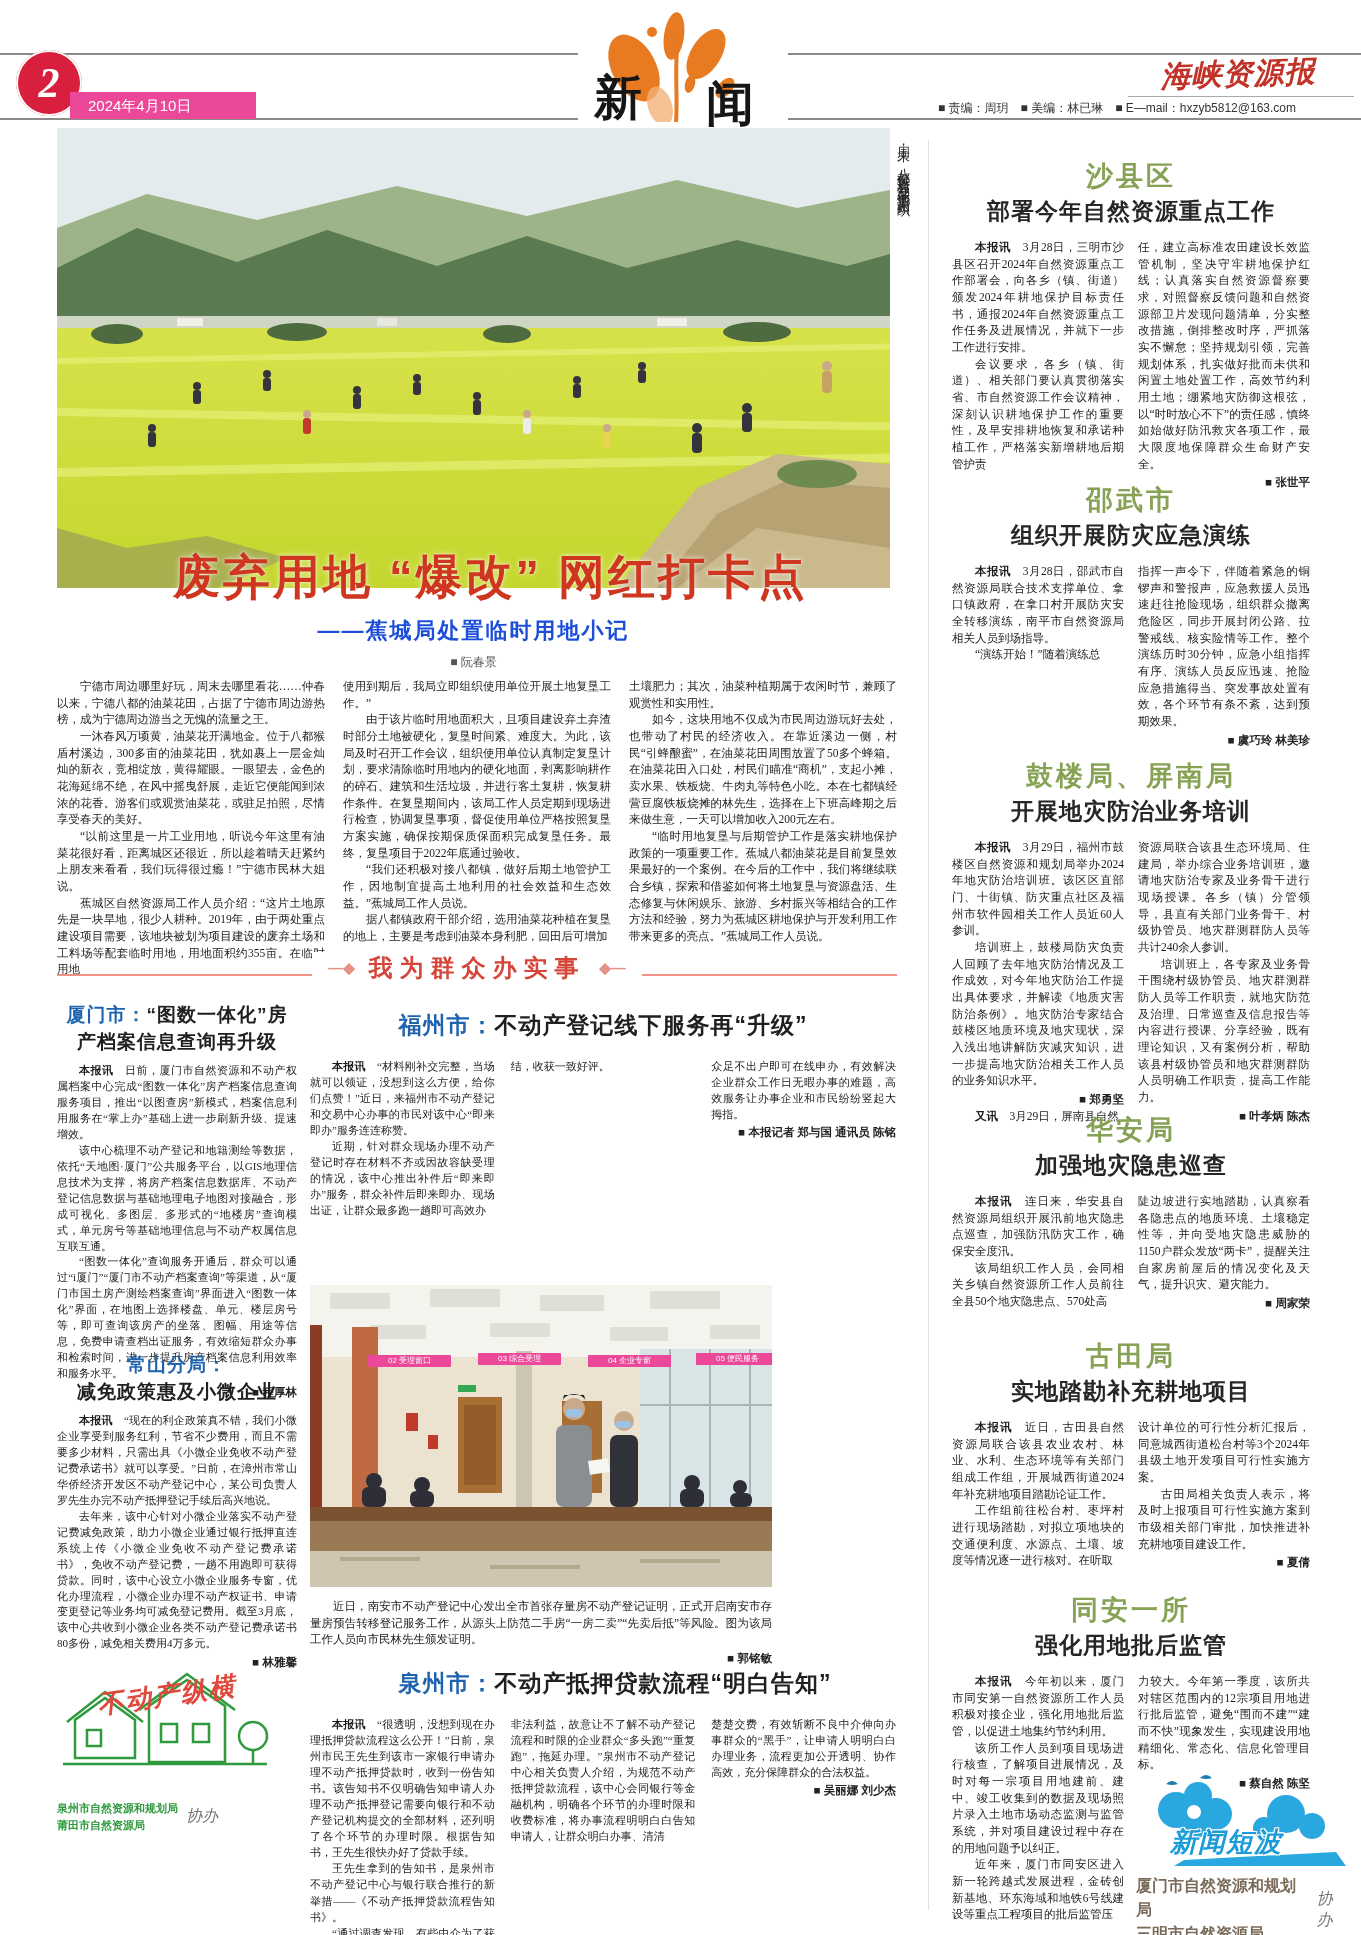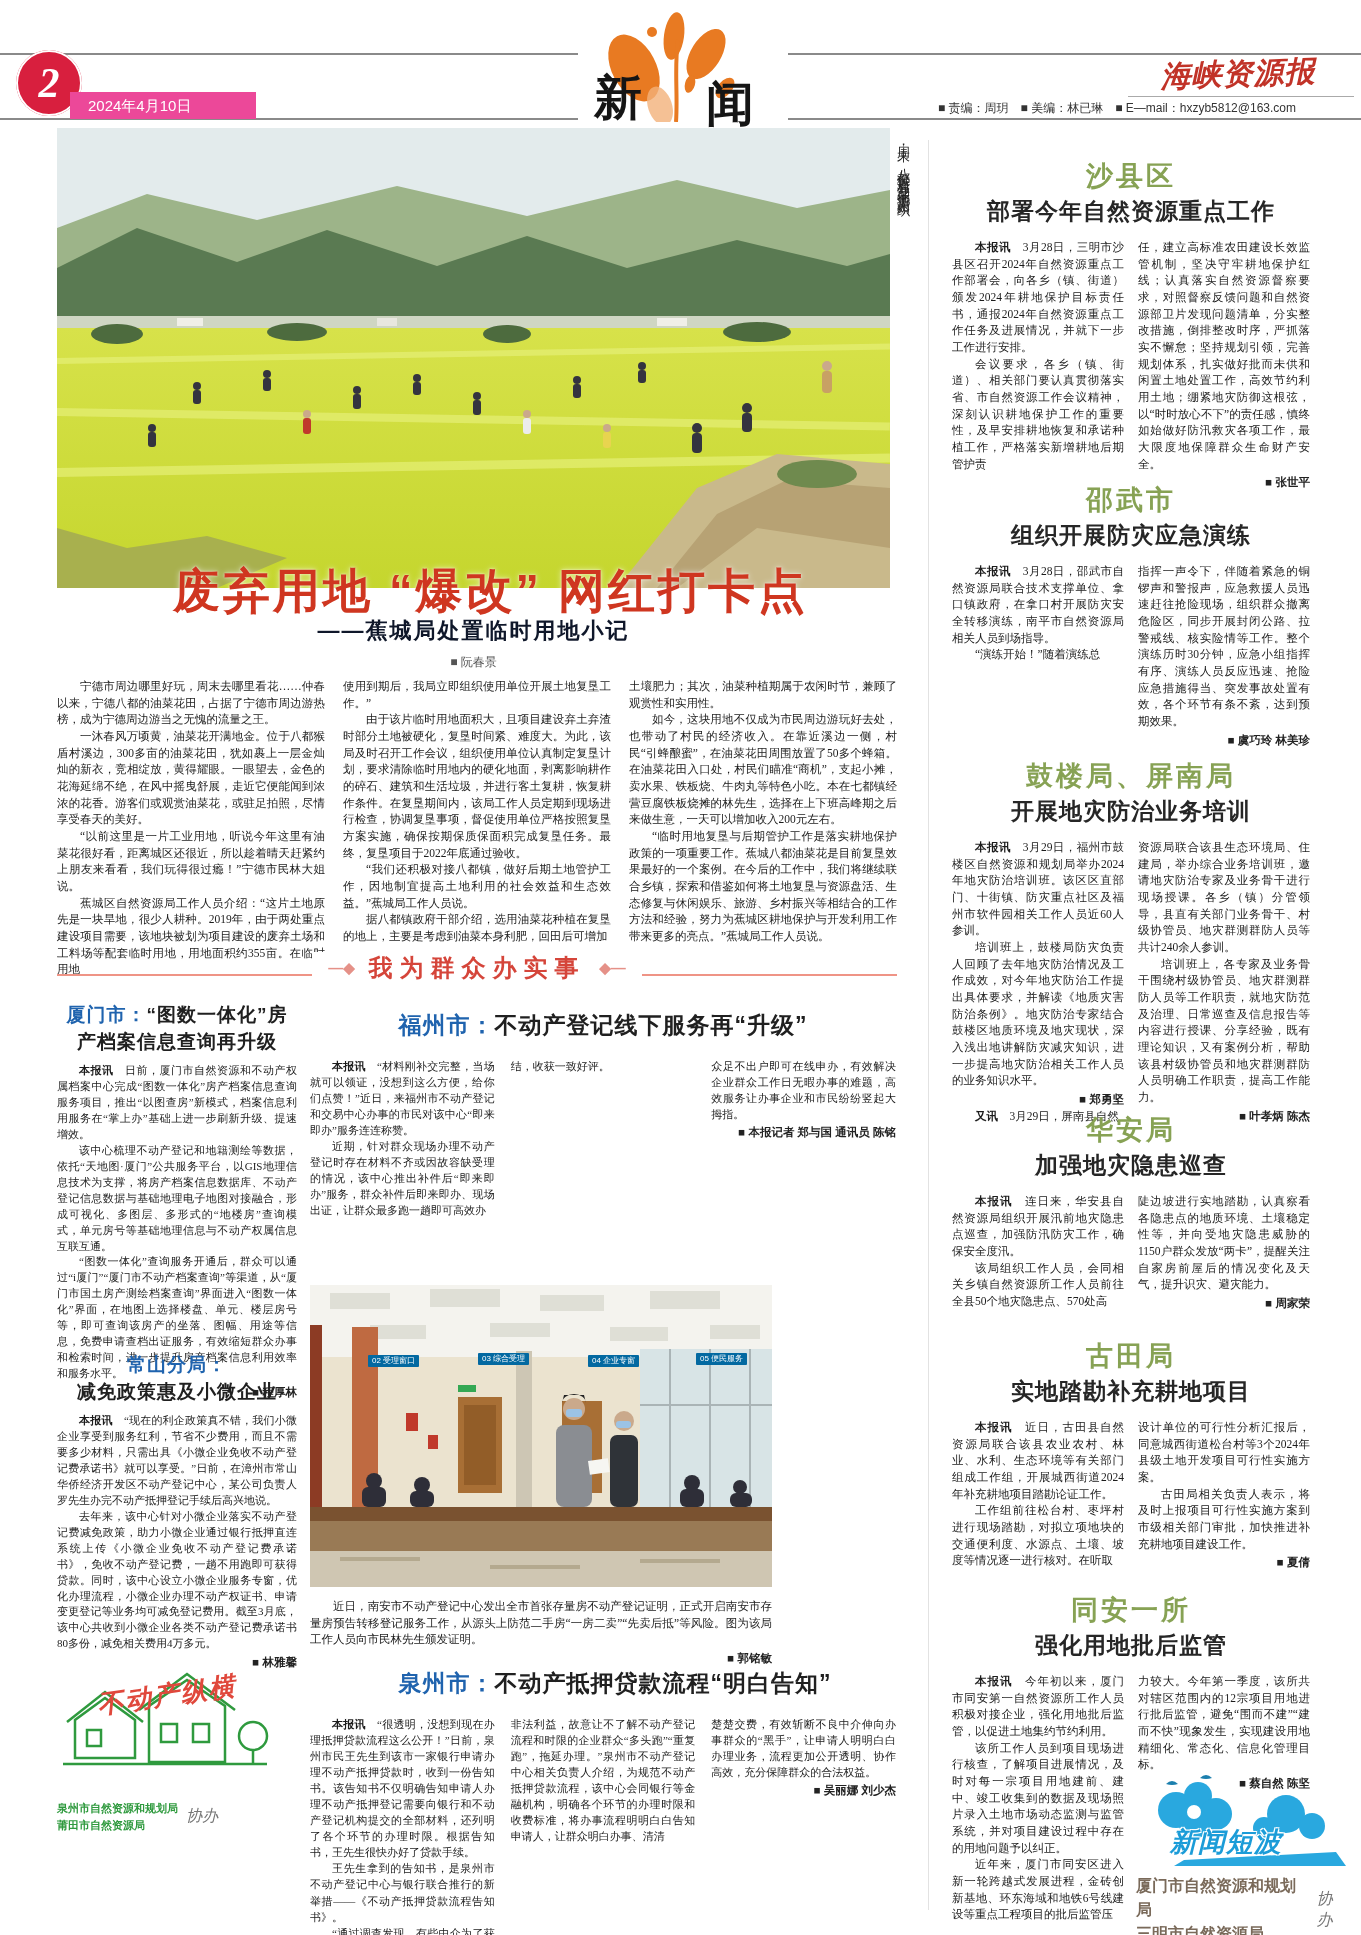--- a/index.html
+++ b/index.html
@@ -15,25 +15,25 @@
   .datebar{position:absolute;left:70px;top:92px;width:186px;height:27px;background:#ec4899;
            color:#fff;font:15px/27px "Liberation Sans",sans-serif;padding-left:18px;box-sizing:border-box;}
   .mast-char{position:absolute;font:900 48px "Liberation Sans",sans-serif;color:#151515;letter-spacing:2px;}
   .papername{position:absolute;left:1122px;top:54px;width:232px;text-align:center;
              font:italic 900 30px "Liberation Serif",serif;color:#c13328;transform:rotate(-2deg);letter-spacing:1px;}
   .credits{position:absolute;left:938px;top:100px;width:420px;font:12px "Liberation Sans",sans-serif;color:#333;}
   
   .leadphoto{position:absolute;left:57px;top:128px;width:833px;height:460px;overflow:hidden;}
   .vcap{position:absolute;left:894px;top:136px;height:300px;writing-mode:vertical-rl;
         font:13px "Liberation Serif",serif;color:#222;letter-spacing:3px;}
-  .headline{position:absolute;left:57px;top:560px;width:833px;text-align:center;
+  .headline{position:absolute;left:57px;top:546px;width:833px;text-align:center;
             font:900 47px "Liberation Sans",sans-serif;color:#cf3620;letter-spacing:3px;
             text-shadow:0 0 6px rgba(255,255,255,.6),0 0 2px rgba(255,255,255,.8);padding-left:17px;}
   .subhead{position:absolute;left:57px;top:616px;width:833px;text-align:center;
-           font:700 22px "Liberation Sans",sans-serif;color:#0f172a;letter-spacing:2px;}
+           font:700 22px "Liberation Sans",sans-serif;color:#1d4ed8;letter-spacing:2px;}
   .leadby{position:absolute;left:57px;top:654px;width:833px;text-align:center;
           font:12px "Liberation Sans",sans-serif;color:#555;}
   .maincols{position:absolute;left:57px;top:678px;width:840px;display:flex;gap:18px;}
   .maincols .col{flex:1;font-size:11.5px;line-height:1.45;text-align:justify;}
   p{margin:0;text-indent:2em;text-align:justify;}
   p.cont{text-indent:0;}
   p.by{text-align:right;text-indent:0;font-weight:700;color:#222;margin-top:2px;font-family:"Liberation Sans",sans-serif;font-size:11.5px;}
   p b{font-weight:900;}
   
   .bannerline{position:absolute;left:57px;top:974px;width:840px;height:2px;background:#ef9486;}
@@ -45,22 +45,22 @@
   .midL{position:absolute;left:57px;width:240px;}
   .midL h3,.midR-h{font-family:"Liberation Sans",sans-serif;font-weight:900;color:#202020;}
   .midL h3{font-size:19px;line-height:1.4;text-align:center;margin:0 0 8px 0;letter-spacing:1px;}
   .pfx{color:#1f63ae;}
   .blk{display:block;}
   .midbody{font-size:11px;line-height:1.45;}
   .midR-h{position:absolute;left:310px;width:586px;text-align:center;font-size:23px;letter-spacing:1px;}
   .midR-b{position:absolute;left:310px;width:586px;display:flex;gap:16px;}
   .midR-b .col{flex:1;font-size:11px;line-height:1.46;}
   .hall{position:absolute;left:310px;top:1285px;width:462px;height:302px;overflow:hidden;}
-  .sign{position:absolute;background:#0369a1;color:#fff;font:8px/1.3 "Liberation Sans",sans-serif;
-        padding:1px 4px;border-radius:1px;white-space:nowrap;}
+  .sign{position:absolute;background:#ec4899;color:#fff;font:8px/1.3 "Liberation Sans",sans-serif;
+        padding:1px 20px;border-radius:1px;white-space:nowrap;}
   .caption{position:absolute;left:310px;top:1598px;width:462px;font-size:11.5px;line-height:1.45;}
   
   .divider{position:absolute;left:928px;top:140px;width:1px;height:1770px;background:#e2e2e2;}
   .sb{position:absolute;left:952px;width:358px;}
   .sb .org{margin:0;text-align:center;font:900 27px "Liberation Sans",sans-serif;color:#87a254;letter-spacing:3px;}
   .sb .ttl{margin:2px 0 0 0;text-align:center;font:800 23px "Liberation Sans",sans-serif;color:#262626;letter-spacing:1px;}
   .cols2{display:flex;gap:14px;margin-top:12px;}
   .cols2 .col{flex:1;font-size:11.5px;line-height:1.45;}
   
   .zh{position:absolute;left:57px;top:1632px;width:240px;}

